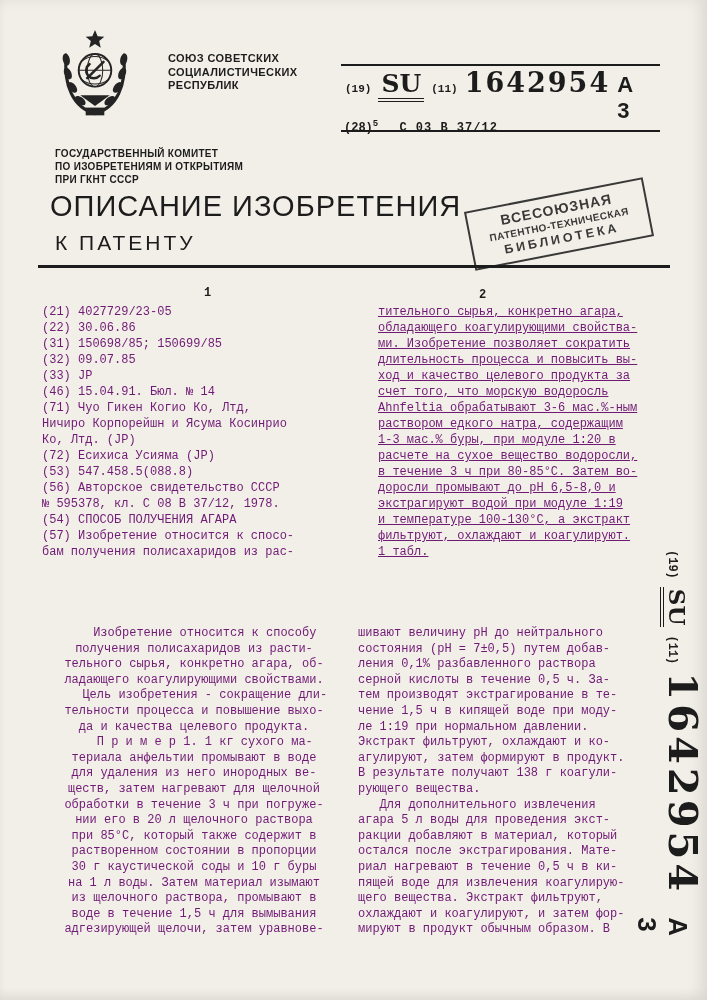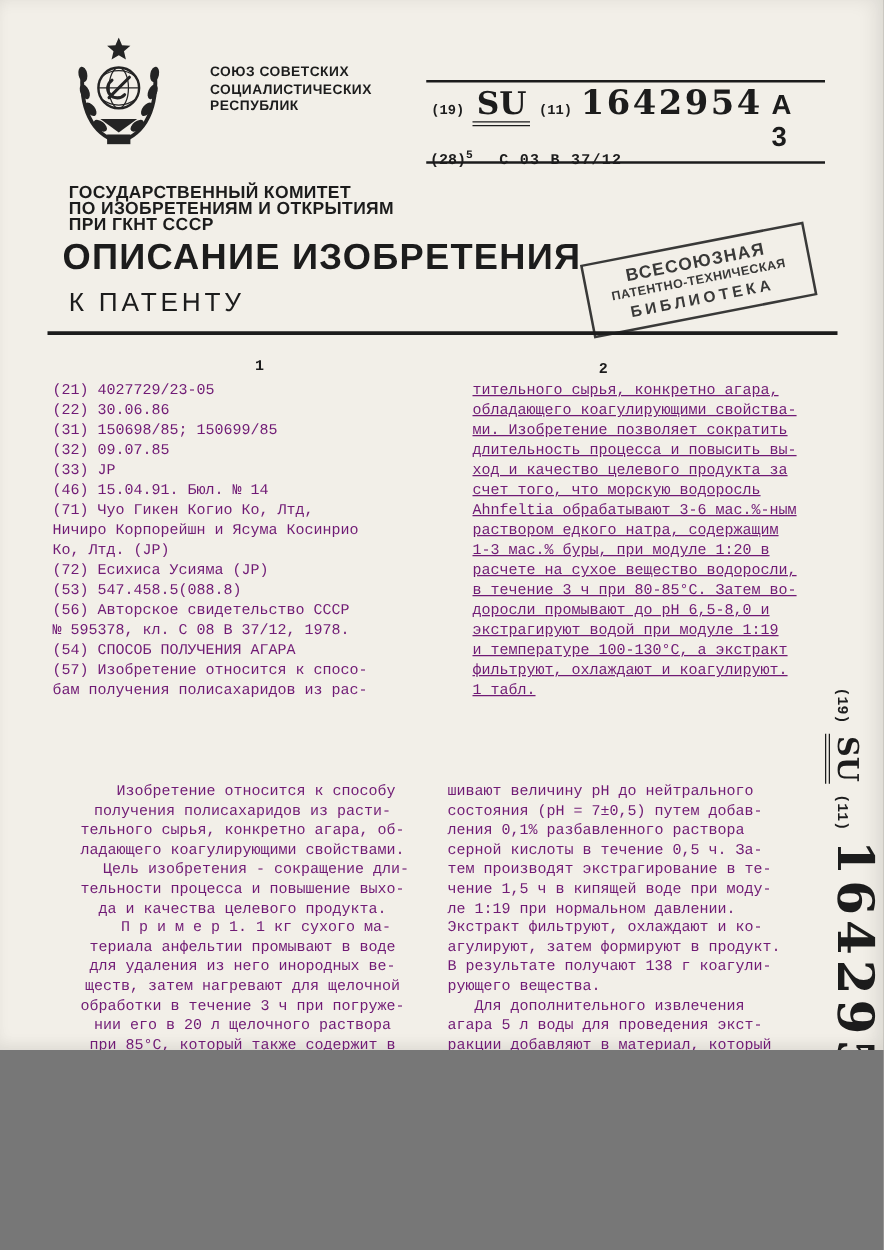--- a/index.html
+++ b/index.html
@@ -2,21 +2,21 @@
 <html><head>
 <meta charset="utf-8">
 <style>
   * { margin:0; padding:0; box-sizing:border-box; }
   body {
     background:#777;
     font-family:"Liberation Mono","DejaVu Sans Mono",monospace;
   }
   .page {
     position:relative;
-    width:707px; height:840px;
+    width:707px; height:1000px;
     margin:0 auto;
     background:var(--paper,#f2efe8);
     color:var(--ink,#1c1c1c);
     overflow:hidden;
     box-shadow: inset -8px 0 14px rgba(0,0,0,0.07), inset 0 -6px 10px rgba(0,0,0,0.04);
   }
   .pre { white-space:pre-wrap; }
   .sans { font-family:"Liberation Sans","DejaVu Sans",sans-serif; }
   .serif { font-family:"DejaVu Serif","Liberation Serif",serif; }
   .mono { font-family:"Liberation Mono","DejaVu Sans Mono",monospace; }
@@ -45,26 +45,26 @@
 
   .ipc {
     position:absolute; left:344px; top:119px;
     font-size:12px; font-weight:bold;
   }
   .ipc sup { font-size:9px; }
   .ipc-value { margin-left:14px; letter-spacing:1px; }
 
   .committee {
     position:absolute; left:55px; top:147px;
-    font-size:14px; line-height:13px; font-weight:bold; letter-spacing:0.3px;
+    font-size:10px; line-height:13px; font-weight:bold; letter-spacing:0.3px;
   }
 
   .doc-title {
     position:absolute; left:50px; top:190px;
-    font-size:29px; font-weight:700; letter-spacing:1px;
+    font-size:29px; font-weight:400; letter-spacing:1px;
   }
   .doc-subtitle {
     position:absolute; left:55px; top:231px;
     font-size:21px; font-weight:normal; letter-spacing:3px;
   }
 
   .stamp {
     position:absolute; left:468px; top:194px; width:182px;
     transform:rotate(-11deg);
     border:2px solid var(--stamp,#262626);

